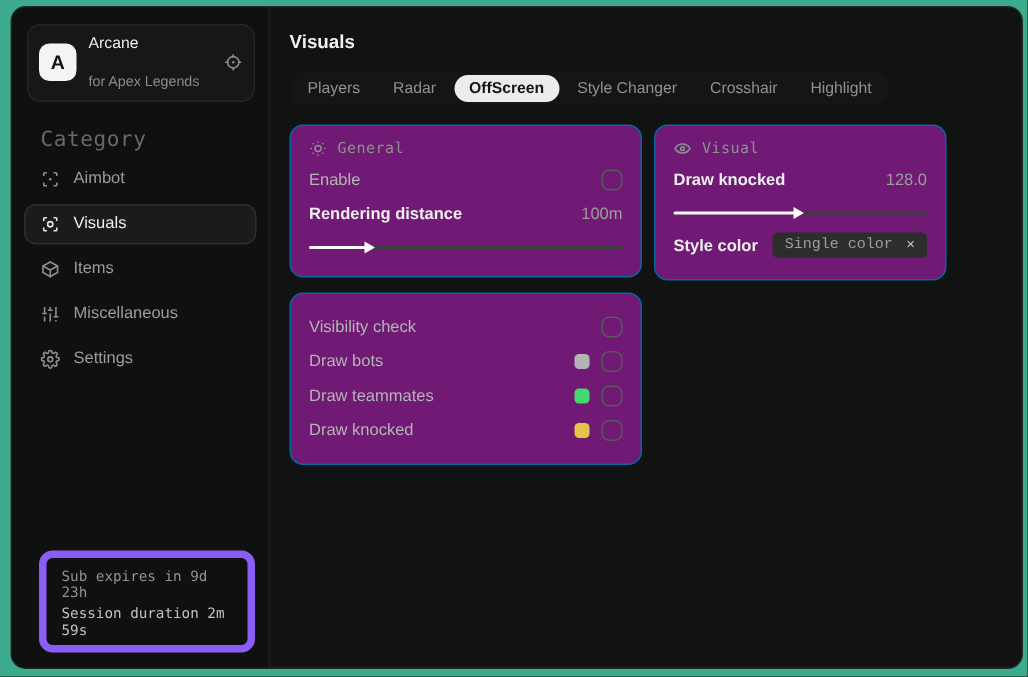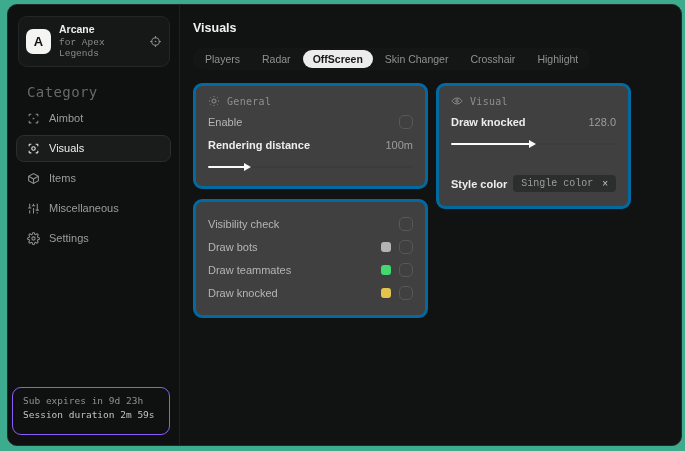--- a/index.html
+++ b/index.html
@@ -23,59 +23,59 @@
   .brand-card {
     margin:11px 9px 0 10px; background:#161817; border:1px solid #242625;
     border-radius:9px; padding:6px 7px; display:flex; align-items:center; gap:8px;
   }
   .logo {
     width:25px; height:25px; background:#f4f4f3; border-radius:7px;
     color:#121212; font-weight:bold; font-size:13px;
     display:flex; align-items:center; justify-content:center; flex:0 0 25px;
   }
   .brand-txt { flex:1; line-height:1.15; }
-  .brand-name { color:#eceeed; font-size:10.5px; font-weight:bold; }
-  .brand-sub { color:#888b8a; font-size:9.5px; margin-top:3px;font-family:Liberation Mono, monospace; }
+  .brand-name { color:#eceeed; font-size:10.5px; font-weight:normal; }
+  .brand-sub { color:#888b8a; font-size:9.5px; margin-top:15px; }
   .brand-gear { color:#8a8d8b; display:flex; }
   .cat-label {
     color:#676a69; font-size:14px; letter-spacing:.4px;
     margin:17px 0 5px 19px; font-family:"DejaVu Sans Mono", monospace;
   }
   .nav { display:flex; flex-direction:column; gap:3px; padding:0 8px;text-align:center; }
   .nav-item {
     display:flex; align-items:center; gap:9px; height:27px; padding:0 10px;
     border:1px solid transparent; border-radius:8px; color:#9a9d9b;
     font-size:11px; cursor:default;
   }
   .nav-item .nicon { display:flex; color:#8b8e8c; }
   .nav-item.active { background:#1a1c1b; border-color:#2c2e2d; color:#eceeed; }
   .nav-item.active .nicon { color:#e3e5e4; }
   .sb-spacer { flex:1; }
   .sub-card {
-    margin:0 9px 10px 4px; border:1px solid #8b5cf6; border-radius:9px;
-    padding:7px 10px 14px; font-family:"DejaVu Sans Mono", monospace;
+    margin:0 9px 10px 18px; border:5px solid #8b5cf6; border-radius:9px;
+    padding:7px 10px 4px; font-family:"DejaVu Sans Mono", monospace;
   }
   .sub-line1 { color:#8f928f; font-size:9.5px; }
   .sub-line2 { color:#c0c3c1; font-size:9.5px; margin-top:3px; }
   
   .main { flex:1; padding:16px 14px 0 13px; display:flex; flex-direction:column; }
   .page-title { color:#f0f2f1; font-size:12.5px; font-weight:bold; }
   .tabs {
     margin-top:13px; display:inline-flex; align-self:flex-start;
     background:#141615; border-radius:10px; padding:2px; gap:2px;
   }
   .tab {
     height:18px; display:flex; align-items:center; padding:0 10px;
     border-radius:9px; color:#8f928f; font-size:10.5px; cursor:default; white-space:nowrap;
   }
   .tab.active { background:#ececec; color:#161616; font-weight:bold; }
   .cards { margin-top:13px; display:flex; gap:8px; align-items:flex-start; flex-wrap:wrap; }
   .col { display:flex; flex-direction:column; gap:10px; }
   .card {
-    background:#404040; border:3px solid #0369a1; border-radius:9px;
+    background:#701a75; border:1px solid #0369a1; border-radius:9px;
     padding:9px 12px 12px; width:235px;
   }
   .card.visual-card { width:195px; }
   .card-title {
     display:flex; align-items:center; gap:7px; color:#8d908e;
     font-size:10px; font-family:"DejaVu Sans Mono", monospace; letter-spacing:.3px;
     margin-bottom:4px;
   }
   .card-title .ticon { display:flex; color:#8d908e; }
   .row {
@@ -186,21 +186,21 @@
     </div>
   </div>
 
   <div class="main">
     <div class="page-title">Visuals</div>
 
     <div class="tabs">
       <div class="tab">Players</div>
       <div class="tab">Radar</div>
       <div class="tab active">OffScreen</div>
-      <div class="tab">Skin Changer</div>
+      <div class="tab">Style Changer</div>
       <div class="tab">Crosshair</div>
       <div class="tab">Highlight</div>
     </div>
 
     <div class="cards">
 
       <div class="col">
 
         <div class="card">
           <div class="card-title">
@@ -267,21 +267,21 @@
             <span>Visual</span>
           </div>
           <div class="row">
             <span class="lbl strong">Draw knocked</span>
             <span class="val">128.0</span>
           </div>
           <div class="slider">
             <div class="slider-track"></div>
             <div class="slider-fill" style="width: 50%;"></div>
           </div>
-          <div class="row" style="margin-top:24px;">
+          <div class="row" style="margin-top:6px;">
             <span class="lbl strong">Style color</span>
             <span class="chip">
               <span class="chip-text">Single color</span>
               <span class="chip-x">×</span>
             </span>
           </div>
         </div>
       </div>
     </div>
   </div>

